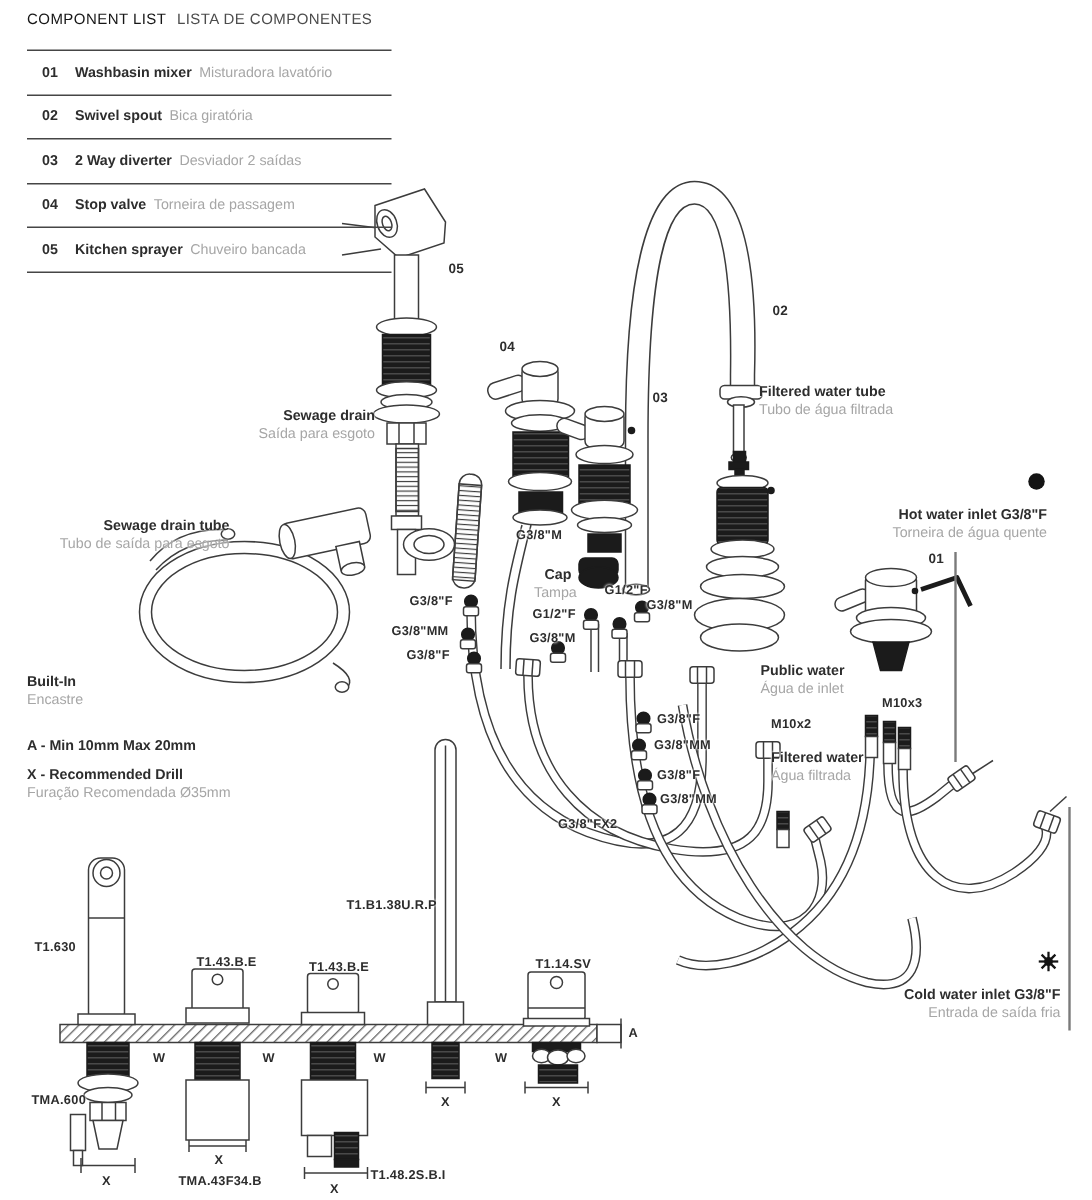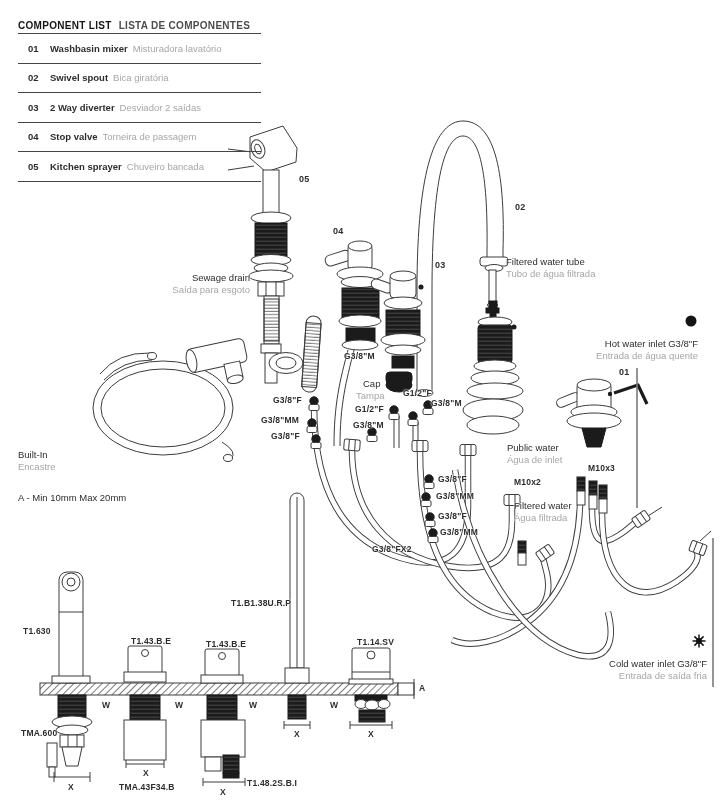--- a/index.html
+++ b/index.html
@@ -1,35 +1,35 @@
 <!DOCTYPE html>
 <html><head>
 <meta charset="utf-8">
 <style>
   html,body{margin:0;padding:0;background:#fff;}
   .page{position:relative;width:728px;height:800px;background:#fff;overflow:hidden;
         font-family:"Liberation Sans",sans-serif;}
   .art{position:absolute;left:0;top:0;}
   
-  .hdr{position:absolute;left:18px;top:8px;font-size:10px;font-weight:bold;color:#161616;
-       letter-spacing:.3px;white-space:nowrap;margin-top:12px;}
+  .hdr{position:absolute;left:18px;top:8px;font-size:10px;font-weight:normal;color:#161616;
+       letter-spacing:.3px;white-space:nowrap;}
   .hdr .pt{color:#4c4c4c;margin-left:7px;}
   
   .clist{position:absolute;left:18px;top:33px;width:243px;border-bottom:1.4px solid #454545;}
   .crow{height:28.5px;border-top:1.4px solid #454545;display:flex;align-items:center;
         font-size:9.5px;white-space:nowrap;}
   .cnum{width:22px;margin-left:10px;font-weight:bold;color:#2d2d2d;}
   .cen{font-weight:bold;color:#2d2d2d;margin-right:5px;}
   .cpt{color:#a6a6a6;}
   
   .lbl{position:absolute;font-size:8.5px;font-weight:bold;color:#2d2d2d;white-space:nowrap;
        letter-spacing:.2px;text-shadow:0 0 2px #fff,0 0 2px #fff;}
   .blk{position:absolute;font-size:9.5px;line-height:12px;white-space:nowrap;
        text-shadow:0 0 2px #fff,0 0 2px #fff;}
-  .blk .en{font-weight:normal;color:#2d2d2d;}
+  .blk .en{font-weight:bold;color:#2d2d2d;}
   .blk .pt{color:#a6a6a6;}
   .rblk{text-align:right;}
   .num{font-size:9px;}
 </style>
 </head>
 <body>
 
 <div class="page">
 
   <svg class="art" width="728" height="800" viewBox="0 0 728 800">
@@ -364,27 +364,31 @@
   <div class="lbl num" style="left:299px;top:174px">05</div>
   <div class="lbl num" style="left:333px;top:226px">04</div>
   <div class="lbl num" style="left:435px;top:260px">03</div>
   <div class="lbl num" style="left:515px;top:202px">02</div>
   <div class="lbl num" style="left:619px;top:367px">01</div>
 
   <div class="blk rblk" style="right:478px;top:272px">
     <div class="en">Sewage drain</div>
     <div class="pt">Saída para esgoto</div>
   </div>
+  <div class="blk rblk" style="right:575px;top:345px">
+    <div class="en">Sewage drain tube</div>
+    <div class="pt">Tubo de saída para esgoto</div>
+  </div>
   <div class="blk" style="left:506px;top:256px">
     <div class="en">Filtered water tube</div>
     <div class="pt">Tubo de água filtrada</div>
   </div>
   <div class="blk rblk" style="right:30px;top:338px">
     <div class="en">Hot water inlet G3/8"F</div>
-    <div class="pt">Entrada de água quente</div>
+    <div class="pt">Torneira de água quente</div>
   </div>
   <div class="blk rblk" style="right:21px;top:658px">
     <div class="en">Cold water inlet G3/8"F</div>
     <div class="pt">Entrada de saída fria</div>
   </div>
   <div class="blk" style="left:507px;top:442px">
     <div class="en">Public water</div>
     <div class="pt">Água de inlet</div>
   </div>
   <div class="blk" style="left:514px;top:500px">
@@ -395,20 +399,24 @@
     <div class="en">Built-In</div>
     <div class="pt">Encastre</div>
   </div>
   <div class="blk" style="left:363px;top:378px;line-height:12px">
     <div class="en">Cap</div>
     <div class="pt" style="margin-left:-7px">Tampa</div>
   </div>
 
   <div class="blk" style="left:18px;top:492px">
     <div class="en">A - Min 10mm Max 20mm</div>
+  </div>
+  <div class="blk" style="left:18px;top:511px">
+    <div class="en">X - Recommended Drill</div>
+    <div class="pt">Furação Recomendada Ø35mm</div>
   </div>
 
   <div class="lbl" style="left:344px;top:351px">G3/8"M</div>
   <div class="lbl" style="left:403px;top:388px">G1/2"F</div>
   <div class="lbl" style="left:431px;top:398px">G3/8"M</div>
   <div class="lbl" style="left:355px;top:404px">G1/2"F</div>
   <div class="lbl" style="left:353px;top:420px">G3/8"M</div>
   <div class="lbl" style="left:273px;top:395px">G3/8"F</div>
   <div class="lbl" style="left:261px;top:415px">G3/8"MM</div>
   <div class="lbl" style="left:271px;top:431px">G3/8"F</div>

